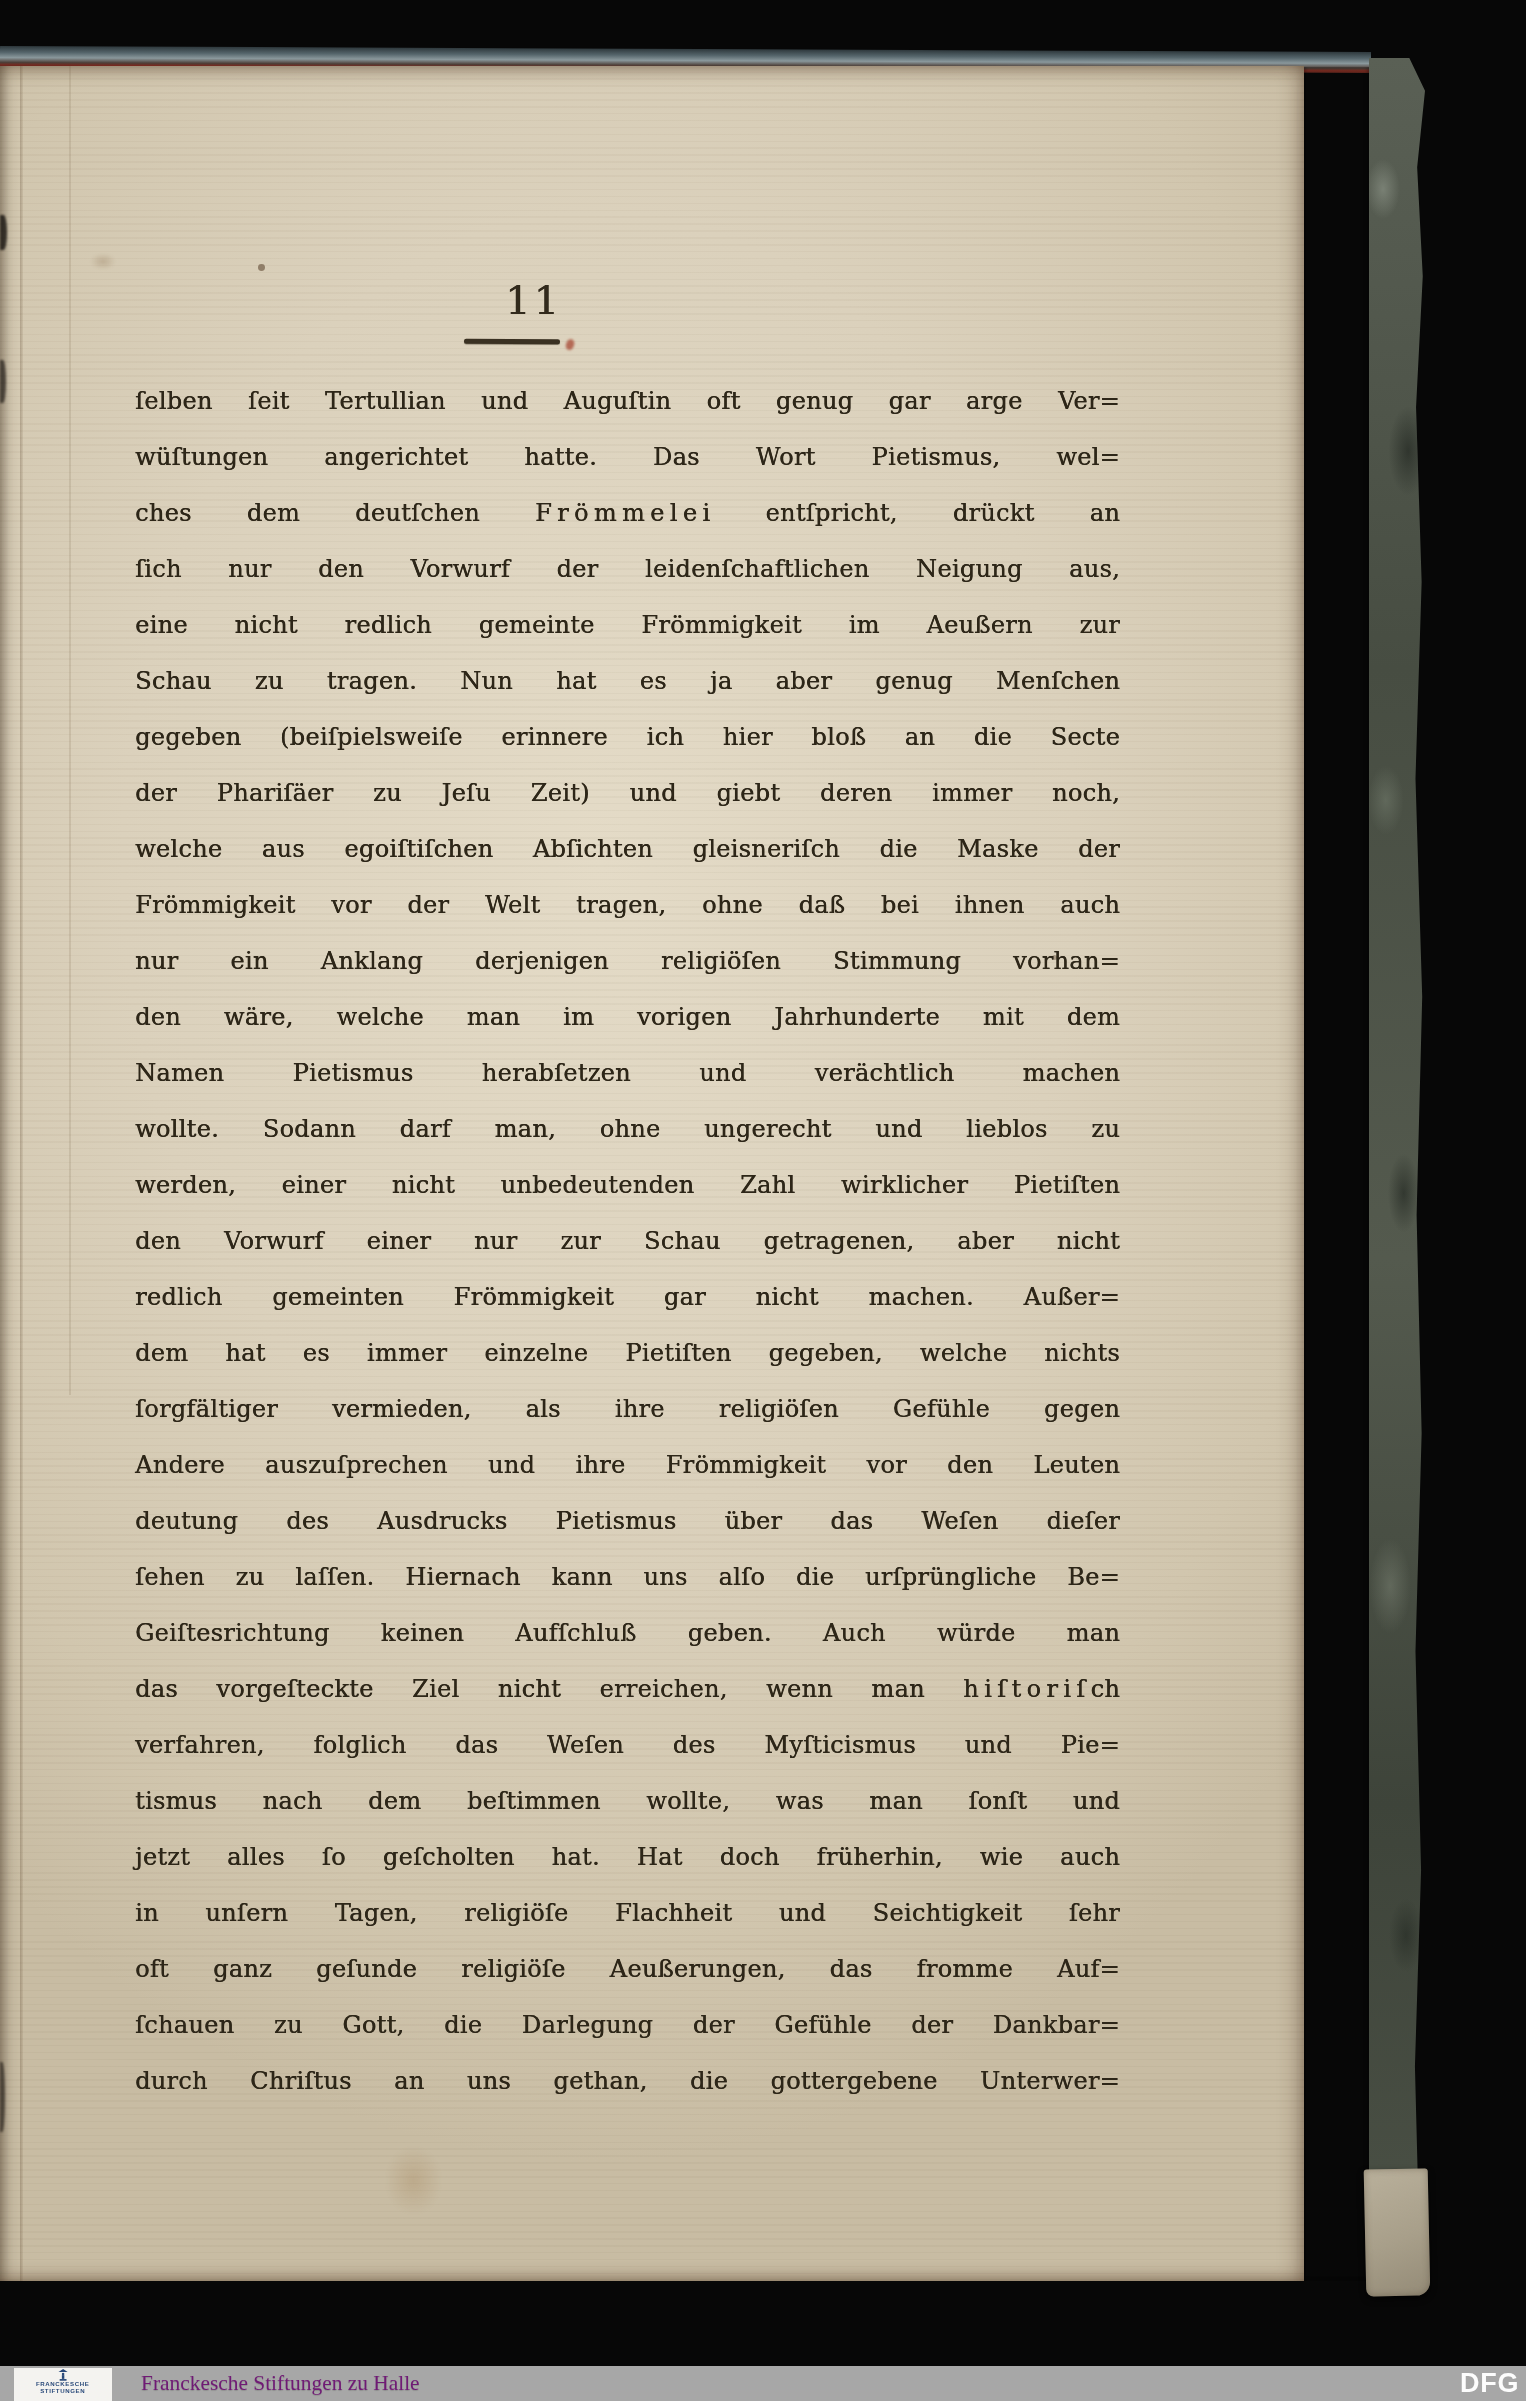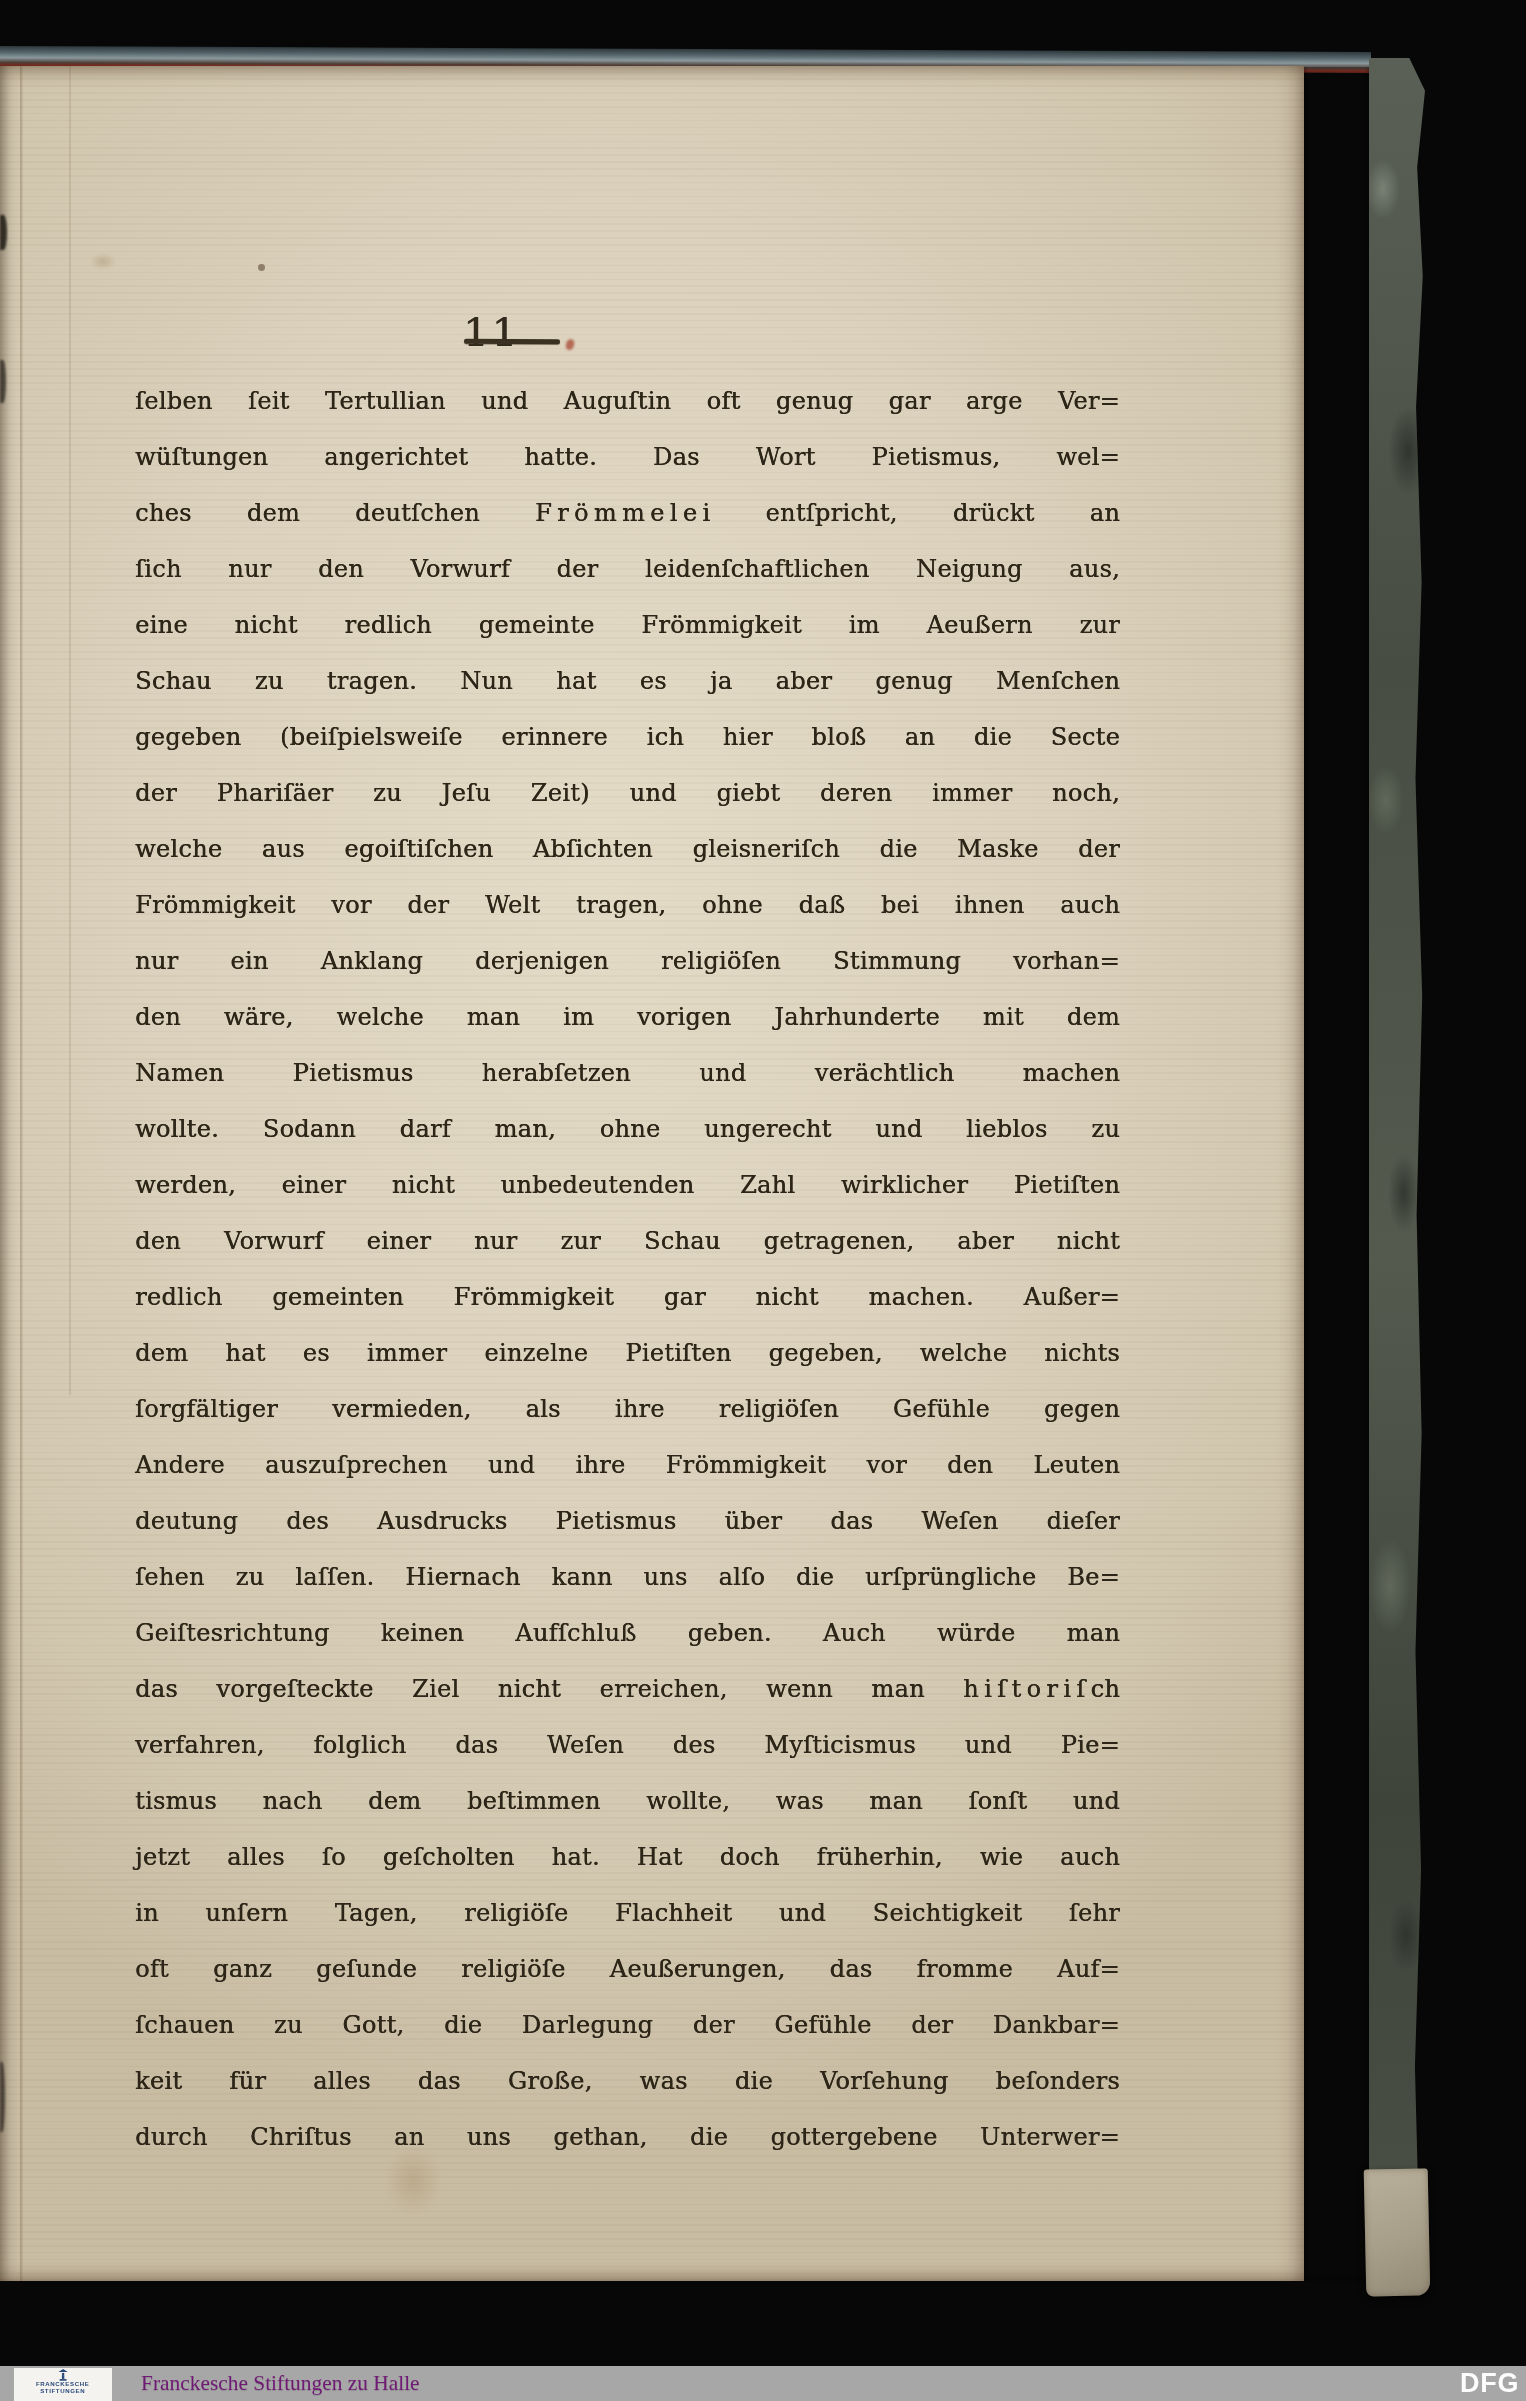--- a/index.html
+++ b/index.html
@@ -49,24 +49,23 @@
   .notch2{left:0;top:294px;width:6.1px;height:43px;background:rgba(12,9,7,.6);filter:blur(1.1px);border-radius:0 60% 60% 0;}
   .notch3{left:0;top:1996px;width:5.3px;height:70px;background:rgba(12,9,7,.55);filter:blur(1.1px);border-radius:0 60% 60% 0;}
   .stain1{left:385px;top:2080px;width:57px;height:69px;background:radial-gradient(ellipse at center, rgba(150,108,58,.22), rgba(150,108,58,0) 70%);filter:blur(1.5px);}
   .stain2{left:90px;top:187px;width:26px;height:17px;background:radial-gradient(ellipse at center, rgba(125,92,58,.25), rgba(125,92,58,0) 70%);filter:blur(0.8px);}
   .speck1{left:258px;top:198px;width:6.9px;height:6.9px;background:rgba(85,62,40,.55);filter:blur(0.4px);}
   .speck2{left:566px;top:273px;width:7.6px;height:11.4px;background:rgba(165,66,46,.72);filter:blur(0.8px);transform:rotate(18deg);}
   .speck3{left:1052px;top:889px;width:5.3px;height:5.3px;background:rgba(95,70,45,.4);filter:blur(0.4px);}
   
   .page-number{
     position:absolute;left:463px;top:211px;width:99px;
-    text-align:left;font-size:40px;color:#322a1c;
+    text-align:right;font-size:40px;color:#322a1c;
     text-shadow:0.5px 0 currentColor;
     letter-spacing:3.1px;
-    margin-top:32px;
   }
   .page-number-rule{
     position:absolute;left:464px;top:273px;width:96px;height:4.6px;
     background:#3a3122;border-radius:2.3px;transform:rotate(.4deg);
     box-shadow:0 0.8px 0.8px rgba(58,49,34,.5);
   }
   
   .page-text{
     position:absolute;left:124px;top:307px;width:985px;
     font-size:24px;line-height:56px;color:#2d2618;
@@ -184,21 +183,20 @@
         <div class="text-line">deutung des Ausdrucks Pietismus über das Weſen dieſer</div>
         <div class="text-line">ſehen zu laſſen. Hiernach kann uns alſo die urſprüngliche Be=</div>
         <div class="text-line">Geiſtesrichtung keinen Aufſchluß geben. Auch würde man</div>
         <div class="text-line">das vorgeſteckte Ziel nicht erreichen, wenn man h i ſ t o r i ſ ch</div>
         <div class="text-line">verfahren, folglich das Weſen des Myſticismus und Pie=</div>
         <div class="text-line">tismus nach dem beſtimmen wollte, was man ſonſt und</div>
         <div class="text-line">jetzt alles ſo geſcholten hat. Hat doch früherhin, wie auch</div>
         <div class="text-line">in unſern Tagen, religiöſe Flachheit und Seichtigkeit ſehr</div>
         <div class="text-line">oft ganz geſunde religiöſe Aeußerungen, das fromme Auf=</div>
         <div class="text-line">ſchauen zu Gott, die Darlegung der Gefühle der Dankbar=</div>
-        <div class="text-line">keit für alles das Große, was die Vorſehung beſonders</div>
         <div class="text-line">durch Chriſtus an uns gethan, die gottergebene Unterwer=</div>
       </div>
   </div>
 
   <div class="fore-edge"></div>
   <div class="cover-edge"></div>
   <div class="cover-corner"></div>
 
   <div class="footer-bar">
     <div class="logo-box">

